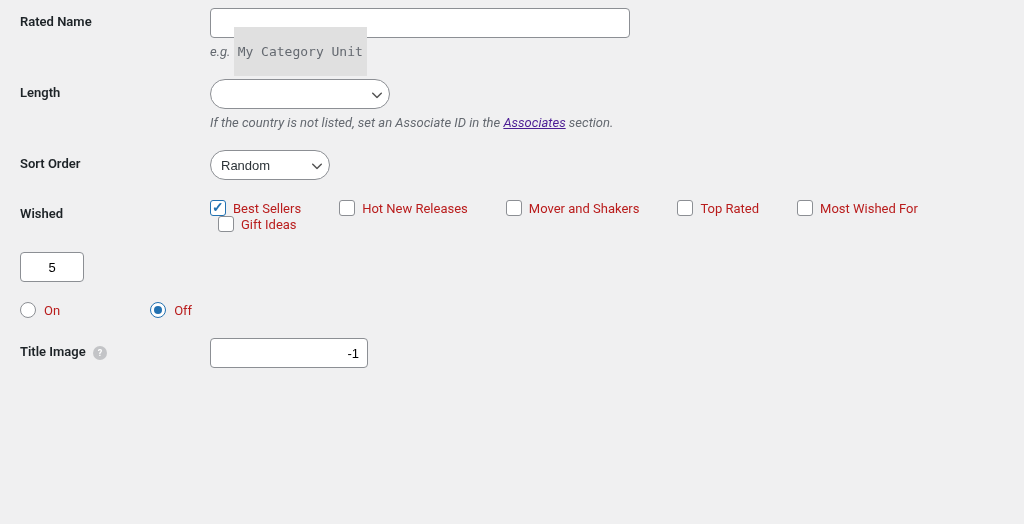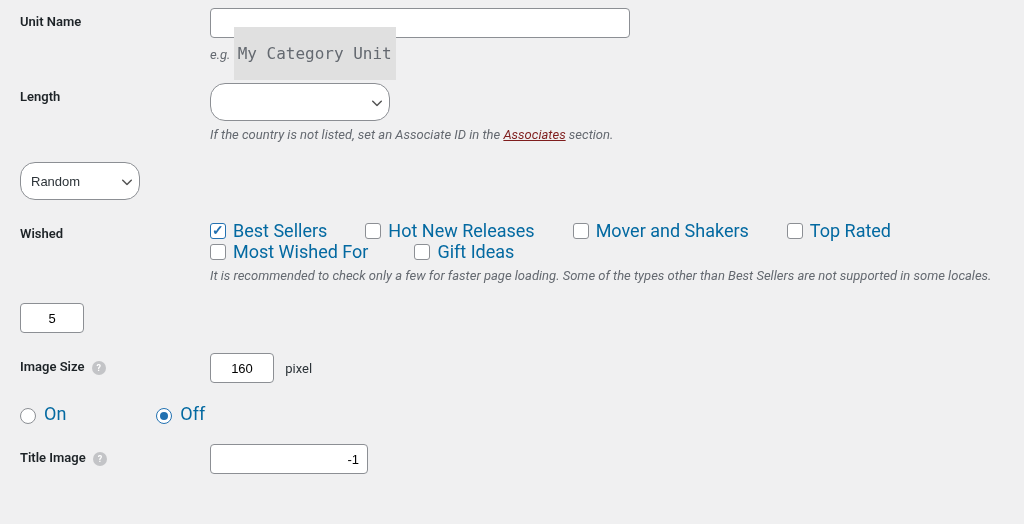--- a/index.html
+++ b/index.html
@@ -17,46 +17,46 @@
     .help-text {
       margin-top: 6px;
       font-style: italic;
       color: #646970;
       font-size: 13px;
     }
     .help-text code {
       background: #e0e0e0;
       padding: 17px 4px;
       font-family: Consolas, Monaco, monospace;
-      font-size: 16px;
+      font-size: 13px;
       font-style: normal;
     }
     .help-text a {
-      color: #7f1d1d;
+      color: #4c1d95;
       text-decoration: underline;
       font-style: italic;
     }
     input[type=text].wide {
       width: 420px;
       height: 30px;
       padding: 0 8px;
       border: 1px solid #8c8f94;
       border-radius: 4px;
       font-size: 14px;
       background: #fff;
     }
     .select-wrap {
       position: relative;
       display: inline-block;
     }
     select.styled {
       -webkit-appearance: none;
       -moz-appearance: none;
       appearance: none;
-      height: 38px;
+      height: 30px;
       padding: 0 28px 0 10px;
       border: 1px solid #8c8f94;
       border-radius: 15px;
       background: #fff;
       font-size: 13px;
       color: #2c3338;
     }
     .select-chevron {
       position: absolute;
       right: 8px;
@@ -87,21 +87,21 @@
     }
     input[type=checkbox].wpcb:checked::after {
       content: "✓";
       position: absolute;
       top: -2px;
       left: 1px;
       color: #2271b1;
       font-size: 14px;
       font-weight: bold;
     }
-    .checkbox-label { font-size: 18px; color: #0369a1; cursor: pointer; }
+    .checkbox-label { font-size: 13px; color: #b91c1c; cursor: pointer; }
     input[type=number].narrow, input[type=text].narrow {
       width: 64px;
       height: 30px;
       padding: 0 8px;
       border: 1px solid #8c8f94;
       border-radius: 4px;
       text-align: center;
       font-size: 13px;
       background: #fff;
     }
@@ -158,21 +158,21 @@
       vertical-align: middle;
       cursor: help;
     }
   </style>
 </head>
 <body>
 
 <div class="form-table">
 
   <div class="form-row">
-    <div class="label-col">Unit Name</div>
+    <div class="label-col">Rated Name</div>
     <div class="field-col">
       <input type="text" class="wide" value="" style="">
       <div class="help-text">
         <span>e.g.</span>
         <code>My Category Unit</code>
       </div>
     </div>
   </div>
 
   <div class="form-row">
@@ -186,20 +186,21 @@
             </svg>
         </span>
       </div>
       <div class="help-text">
         <span>If the country is not listed, set an Associate ID in the </span><a href="#">Associates</a><span> section.</span>
       </div>
     </div>
   </div>
 
   <div class="form-row">
+    <div class="label-col">Sort Order</div>
     <div class="field-col">
       <div class="select-wrap">
         <select class="styled sort-select">
           <option>Random</option>
         </select>
         <span class="select-chevron">
           <svg width="10" height="6" viewBox="0 0 10 6">
               <path d="M0 0 L5 5 L10 0" fill="none" stroke="#555" stroke-width="1.5"></path>
             </svg>
         </span>
@@ -229,40 +230,29 @@
           </label>
           <label class="checkbox-item">
             <input type="checkbox" class="wpcb" style="">
             <span class="checkbox-label">Most Wished For</span>
           </label>
           <label class="checkbox-item last">
             <input type="checkbox" class="wpcb" style="">
             <span class="checkbox-label">Gift Ideas</span>
           </label>
         </div>
-      <div class="help-text">It is recommended to check only a few for faster page loading. Some of the types other than Best Sellers are not supported in some locales.</div>
     </div>
   </div>
 
   <div class="form-row">
     <div class="field-col">
       <input type="text" class="narrow" value="5" style="">
     </div>
   </div>
 
-  <div class="form-row">
-    <div class="label-col">
-      <span>Image Size</span>
-      <span class="info-icon">?</span>
-    </div>
-    <div class="field-col">
-      <input type="text" class="narrow" value="160" style="">
-      <span class="unit-suffix">pixel</span>
-    </div>
-  </div>
 
   <div class="form-row">
     <div class="field-col">
       <div class="radio-row">
         <label class="radio-item">
           <input type="radio" name="dlb" class="wpradio" style="">
           <span class="checkbox-label">On</span>
         </label>
         <label class="radio-item">
           <input type="radio" name="dlb" class="wpradio" checked="" style="">

